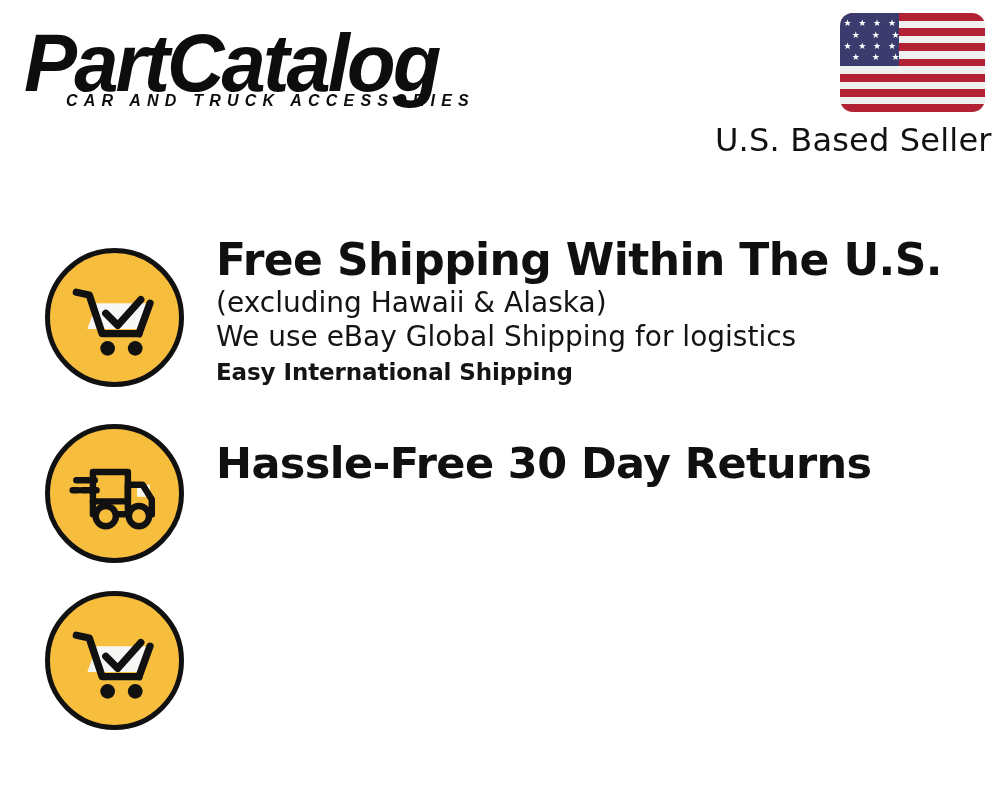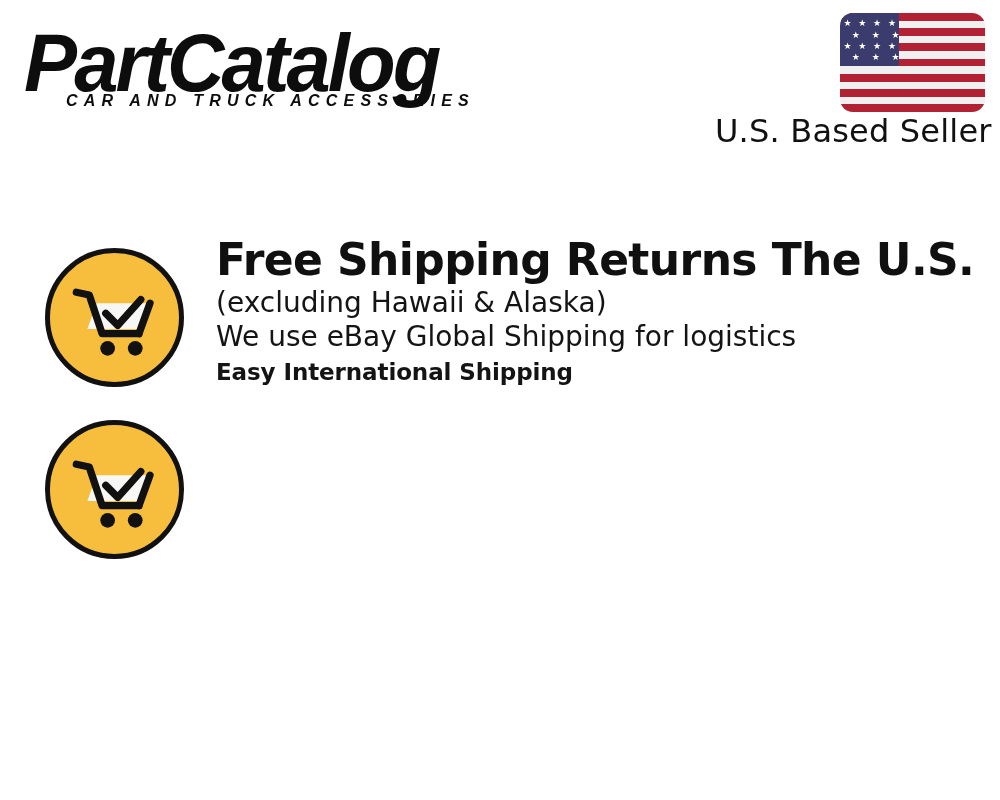--- a/index.html
+++ b/index.html
@@ -98,20 +98,21 @@
     align-items: center;
     color: #ffffff;
     font-size: 9px;
     line-height: 9px;
     letter-spacing: 0px;
   }
   .flag .canton .starrow.offset {
     padding: 0 6px;
   }
   .seller-label {
+    margin-top: 9px;
     font-family: "DejaVu Sans", "Liberation Sans", sans-serif;
     font-weight: 400;
     font-size: 32px;
     line-height: 38px;
     color: #111111;
     letter-spacing: 0.2px;
     white-space: nowrap;
   }
 
   
@@ -231,27 +232,45 @@
         <svg viewBox="0 0 100 100" xmlns="http://www.w3.org/2000/svg" aria-hidden="true">
           <path d="M20 62 L78 62 L86 34 L30 34 Z" fill="#F7F7F5"></path>
           <path d="M8 22 L22 25 L36 67 L76 67" fill="none" stroke="#111111" stroke-width="8" stroke-linecap="round" stroke-linejoin="round"></path>
           <path d="M76 67 L88 34" fill="none" stroke="#111111" stroke-width="8" stroke-linecap="round" stroke-linejoin="round"></path>
           <path d="M40 45 L53 58 L78 30" fill="none" stroke="#111111" stroke-width="8" stroke-linecap="round" stroke-linejoin="round"></path>
           <circle cx="42" cy="83" r="8" fill="#111111"></circle>
           <circle cx="72" cy="83" r="8" fill="#111111"></circle>
         </svg>
       </div>
       <div class="feature-text">
-        <div class="feature-heading">Free Shipping Returns The U.S.</div>
+        <div class="feature-heading">Free Shipping Within The U.S.</div>
         <div class="feature-sub">(excluding Hawaii &amp; Alaska)</div>
         <div class="feature-sub">We use eBay Global Shipping for logistics</div>
         <div class="feature-sub strong">Easy International Shipping</div>
       </div>
     </div>
 
+    <div class="feature-row row-2">
+      <div class="icon-badge">
+        <svg viewBox="0 0 100 100" xmlns="http://www.w3.org/2000/svg" aria-hidden="true">
+          <rect x="74" y="40" width="14" height="13" fill="#FFFDF2"></rect>
+          <path d="M26 26 L64 26 L64 58 L26 58 Z" fill="none" stroke="#111111" stroke-width="7" stroke-linejoin="round"></path>
+          <path d="M64 40 L80 40 L90 56 L90 72 L64 72 Z" fill="none" stroke="#111111" stroke-width="7" stroke-linejoin="round"></path>
+          <path d="M26 58 L26 72 L90 72" fill="none" stroke="#111111" stroke-width="7" stroke-linecap="round" stroke-linejoin="round"></path>
+          <line x1="8" y1="35" x2="28" y2="35" stroke="#111111" stroke-width="7" stroke-linecap="round"></line>
+          <line x1="14" y1="46" x2="30" y2="46" stroke="#111111" stroke-width="7" stroke-linecap="round"></line>
+          <line x1="4" y1="46" x2="10" y2="46" stroke="#111111" stroke-width="7" stroke-linecap="round"></line>
+          <circle cx="40" cy="74" r="11" fill="#F7BE3E" stroke="#111111" stroke-width="7"></circle>
+          <circle cx="76" cy="74" r="11" fill="#F7BE3E" stroke="#111111" stroke-width="7"></circle>
+        </svg>
+      </div>
+      <div class="feature-text">
+        <div class="feature-heading">Hassle-Free 30 Day Returns</div>
+      </div>
+    </div>
 
     <div class="feature-row row-3">
       <div class="icon-badge">
         <svg viewBox="0 0 100 100" xmlns="http://www.w3.org/2000/svg" aria-hidden="true">
           <path d="M20 62 L78 62 L86 34 L30 34 Z" fill="#F7F7F5"></path>
           <path d="M8 22 L22 25 L36 67 L76 67" fill="none" stroke="#111111" stroke-width="8" stroke-linecap="round" stroke-linejoin="round"></path>
           <path d="M76 67 L88 34" fill="none" stroke="#111111" stroke-width="8" stroke-linecap="round" stroke-linejoin="round"></path>
           <path d="M40 45 L53 58 L78 30" fill="none" stroke="#111111" stroke-width="8" stroke-linecap="round" stroke-linejoin="round"></path>
           <circle cx="42" cy="83" r="8" fill="#111111"></circle>
           <circle cx="72" cy="83" r="8" fill="#111111"></circle>

